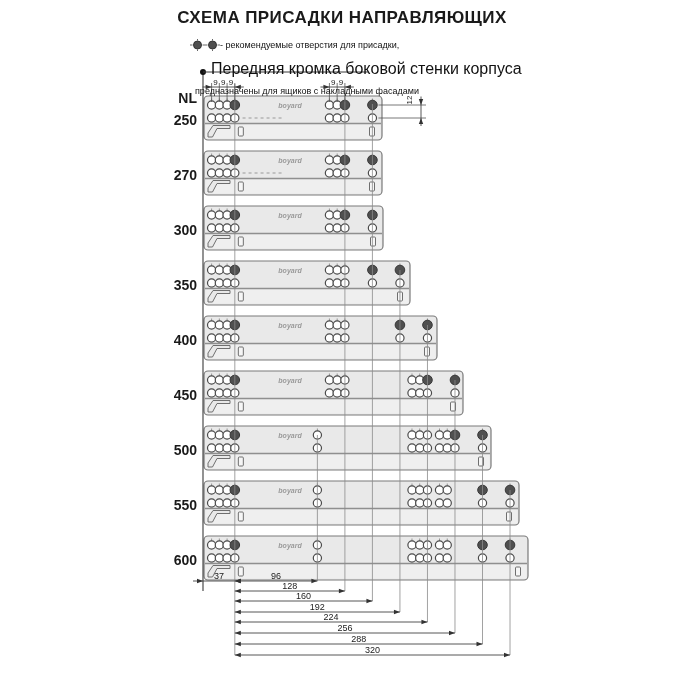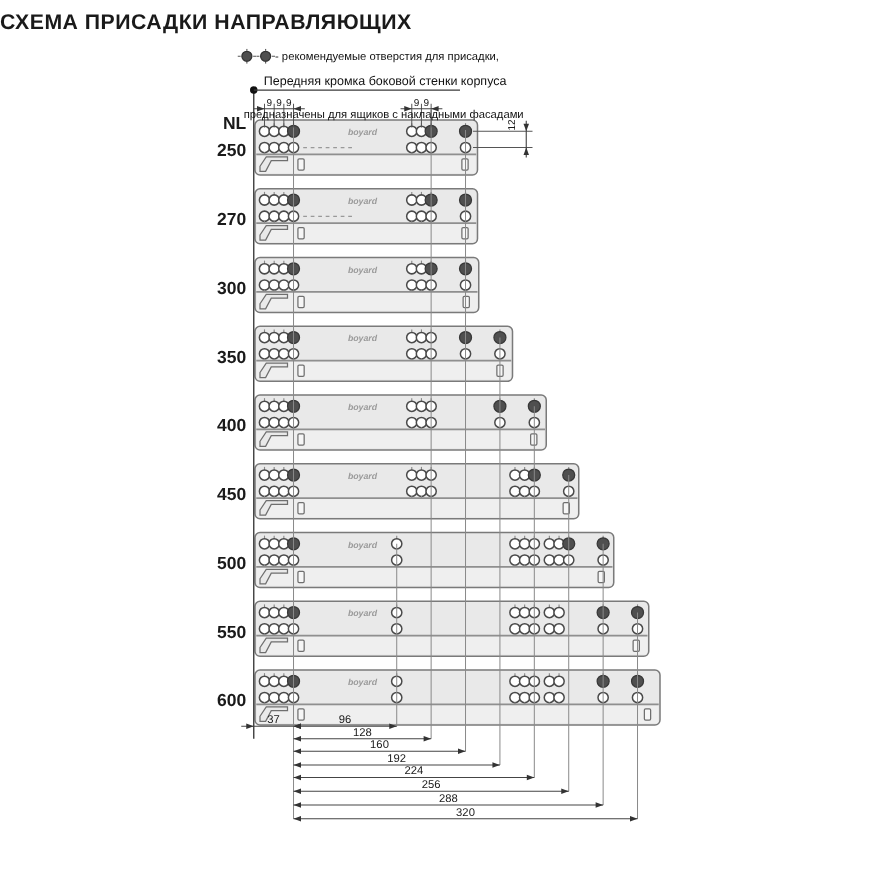--- a/index.html
+++ b/index.html
@@ -1,24 +1,24 @@
 <!DOCTYPE html>
 <html><head>
 <meta charset="utf-8">
 <style>
   html,body{margin:0;padding:0;background:#fff;}
   .stage{position:relative;width:700px;height:700px;background:#fff;overflow:hidden;
          font-family:"Liberation Sans",sans-serif;color:#1a1a1a;}
-  .title{position:absolute;top:8px;left:0;width:684px;text-align:left;
+  .title{position:absolute;top:8px;left:0;width:684px;text-align:center;
          font-size:17px;font-weight:bold;letter-spacing:.4px;}
   .legend{position:absolute;left:190px;top:39px;font-size:9px;line-height:11px;color:#111;}
   .legend-row1{display:flex;align-items:center;gap:0;}
   .legend-row1 svg{display:block;}
   .legend-row2{margin-left:5px;margin-top:35px;}
-  .front-edge-label{position:absolute;left:211px;top:60px;font-size:10px;color:#111;}
+  .front-edge-label{position:absolute;left:211px;top:60px;font-size:16px;color:#111;}
   #diagram{position:absolute;left:0;top:0;}
 </style>
 </head>
 <body>
 
 <div class="stage">
 
   <svg id="diagram" width="700" height="700" viewBox="0 0 700 700">
       <g>
         <rect x="204" y="96" width="178" height="44" rx="4" fill="#e9e9e9" stroke="#7a7a7a" stroke-width="1.2"></rect>

